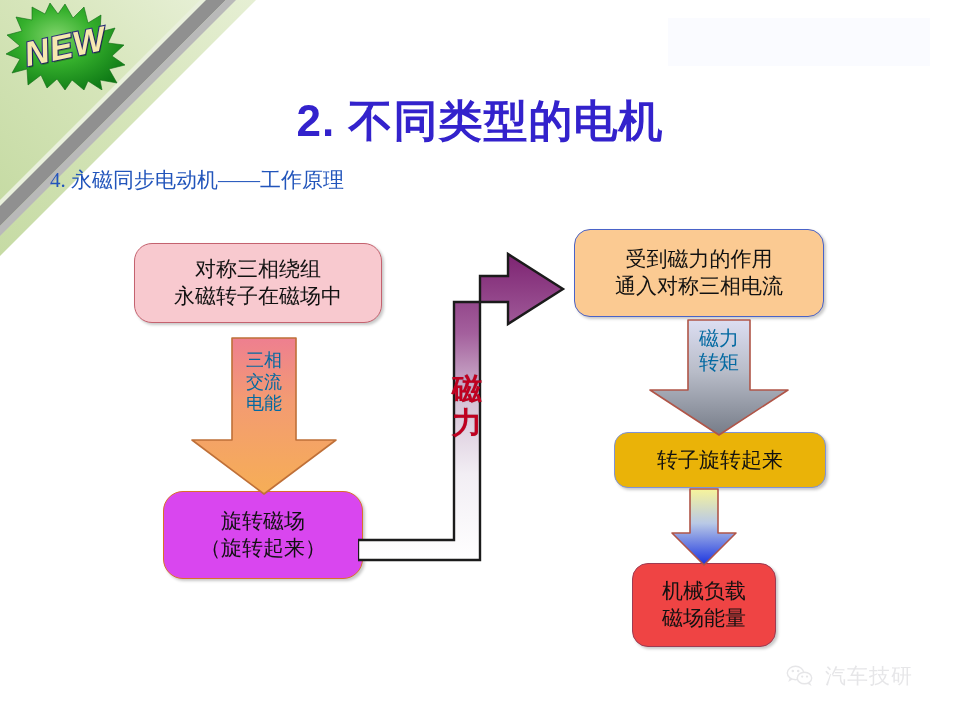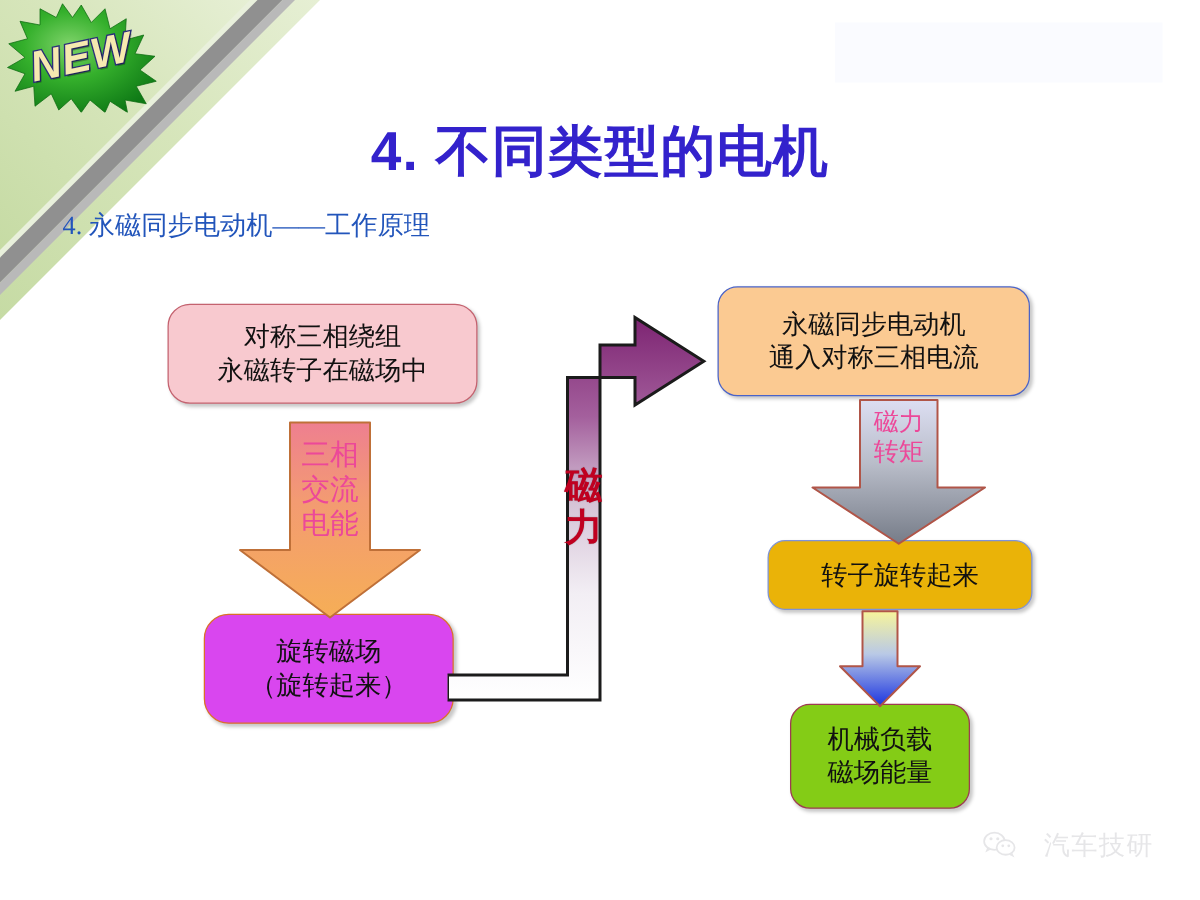--- a/index.html
+++ b/index.html
@@ -122,46 +122,46 @@
     border-radius: 16px;
   }
   #box-rotor-spin {
     left: 614px; top: 432px; width: 212px; height: 56px;
     background: #eab308;
     border: 1.6px solid #7e93d8;
     border-radius: 14px;
   }
   #box-mech-load {
     left: 632px; top: 563px; width: 144px; height: 84px;
-    background: #84cc16;
+    background: #ef4444;
     border: 1.6px solid #9e3b52;
     border-radius: 16px;
   }
 
   
   .down-arrow {
     position: absolute;
     display: flex;
     align-items: flex-start;
     justify-content: center;
   }
   .down-arrow svg { position: absolute; left: 0; top: 0; }
   .down-arrow .arrow-label {
     position: relative;
     z-index: 2;
     font-family: "Liberation Serif", "DejaVu Serif", serif;
     font-size: 20px;
     line-height: 1.2;
-    color: #ec4899;
+    color: #0369a1;
     text-align: left;
     white-space: nowrap;
   }
 
   #arrow-three-phase { left: 184px; top: 336px; width: 160px; height: 162px; }
-  #arrow-three-phase .arrow-label { padding-top: 14px; font-size: 23px; }
+  #arrow-three-phase .arrow-label { padding-top: 14px; font-size: 18px; }
 
   #arrow-torque { left: 644px; top: 318px; width: 150px; height: 120px; }
   #arrow-torque .arrow-label { padding-top: 8px; }
 
   #arrow-to-load { left: 668px; top: 487px; width: 72px; height: 80px; }
 
   
   #arrow-magnetic-force {
     position: absolute;
     left: 358px;
@@ -184,21 +184,21 @@
     text-shadow: 0 0 1px rgba(0,0,0,0.35);
   }
 
   
   #watermark {
     position: absolute;
     left: 786px;
     top: 662px;
     display: flex;
     align-items: center;
-    gap: 21px;
+    gap: 11px;
     opacity: 0.55;
   }
   #watermark .wm-text {
     font-family: "Liberation Sans", sans-serif;
     font-size: 21px;
     color: #d2d2d6;
     letter-spacing: 1px;
     white-space: nowrap;
   }
 </style>
@@ -231,35 +231,35 @@
         <stop offset="0%" stop-color="#7fd36a"></stop>
         <stop offset="45%" stop-color="#35b02c"></stop>
         <stop offset="100%" stop-color="#0f7a16"></stop>
       </radialGradient>
     </defs>
     <polygon fill="url(#starGrad)" stroke="#0d6b12" stroke-width="0.6" points="61,2 69,16 80,5 84,21 97,13 96,30 111,26 104,41 120,43 108,54 121,63 105,67 113,81 96,78 98,88 84,79 80,88 68,78 61,88 53,77 43,86 37,73 24,83 23,67 8,71 16,57 2,52 16,44 3,33 18,29 12,15 28,18 28,5 41,12 46,1 54,12"></polygon>
   </svg>
   <div class="nb-text">NEW</div>
 </div>
 
-<div id="page-title">4. 不同类型的电机</div>
+<div id="page-title">2. 不同类型的电机</div>
 <div id="subtitle">4. 永磁同步电动机——工作原理</div>
 
 <div class="flow-box" id="box-stator">
   <span class="ln">对称三相绕组</span>
   <span class="ln">永磁转子在磁场中</span>
 </div>
 
 <div class="flow-box" id="box-rotating-field">
   <span class="ln">旋转磁场</span>
   <span class="ln">（旋转起来）</span>
 </div>
 
 <div class="flow-box" id="box-rotor-force">
-  <span class="ln">永磁同步电动机</span>
+  <span class="ln">受到磁力的作用</span>
   <span class="ln">通入对称三相电流</span>
 </div>
 
 <div class="flow-box" id="box-rotor-spin">
   <span class="ln">转子旋转起来</span>
 </div>
 
 <div class="flow-box" id="box-mech-load">
   <span class="ln">机械负载</span>
   <span class="ln">磁场能量</span>

